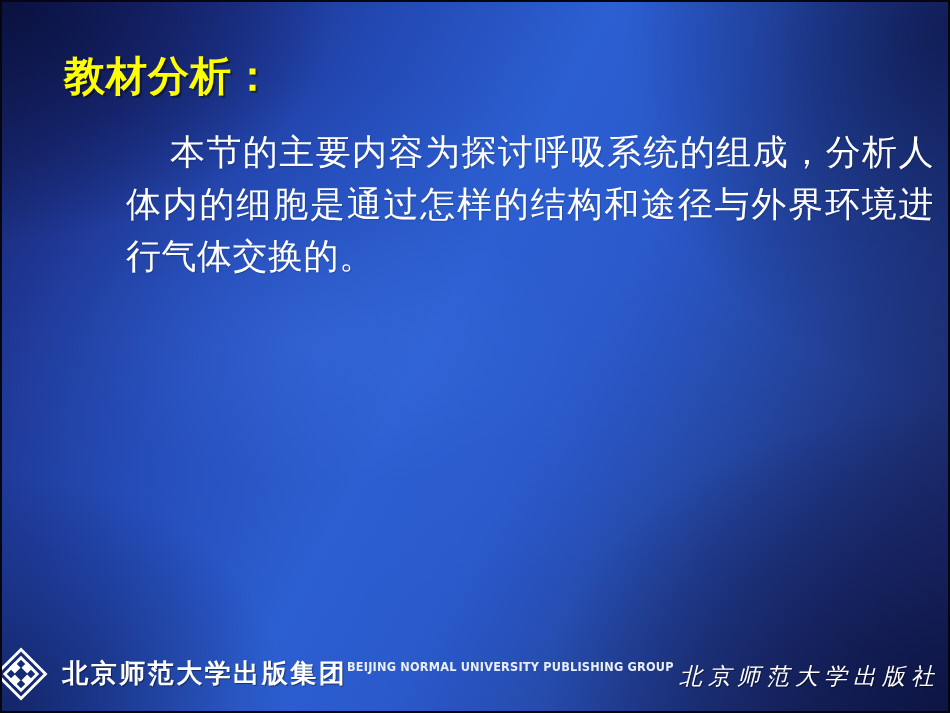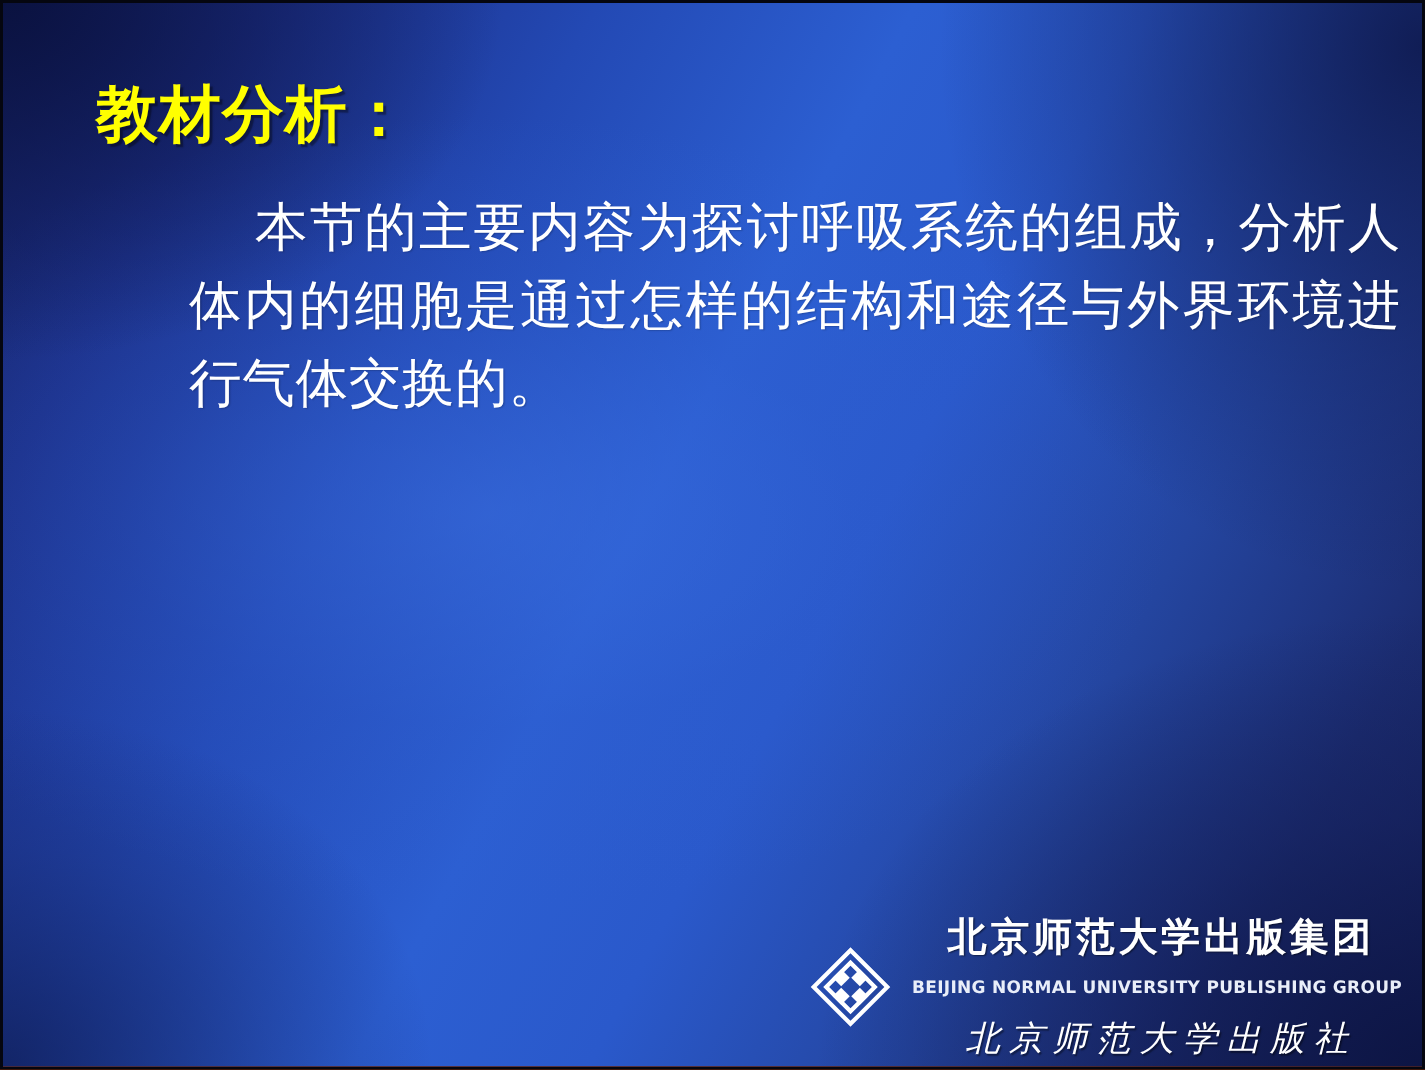--- a/index.html
+++ b/index.html
@@ -129,24 +129,23 @@
     align-items: center;
     gap: 10px;
   }
   .logo-mark {
     width: 62px;
     height: 62px;
     flex: 0 0 auto;
   }
   .logo-text {
     display: flex;
-    flex-direction: column;
-    align-items: center;
+    flex-direction: row;
+    align-items: flex-start;
     line-height: 1;
-    gap: 13px;
   }
   .logo-cn-main {
     color: #ffffff;
     font-size: 26px;
     font-weight: bold;
     letter-spacing: 2.5px;
     white-space: nowrap;
     text-shadow: 1px 1px 1px rgba(0,0,0,0.45);
   }
   .logo-en {

